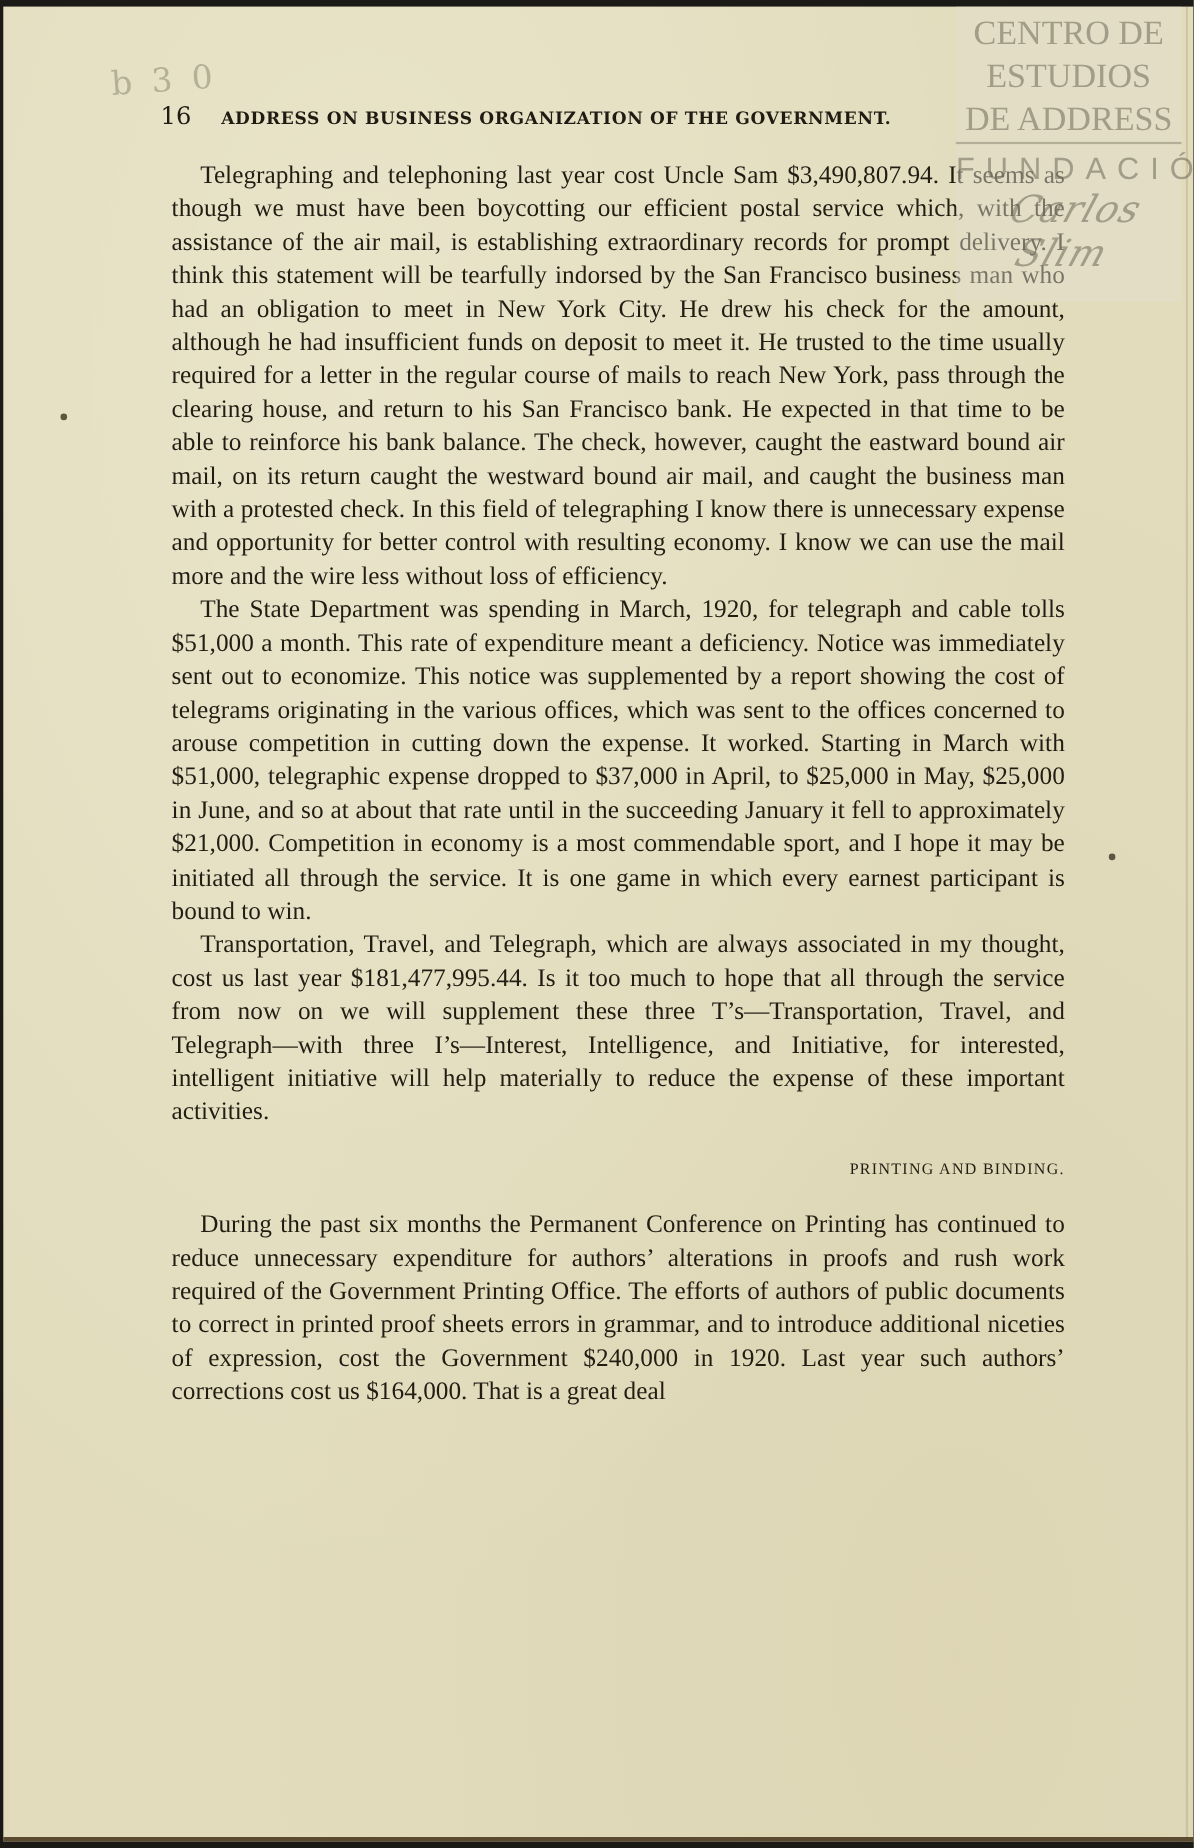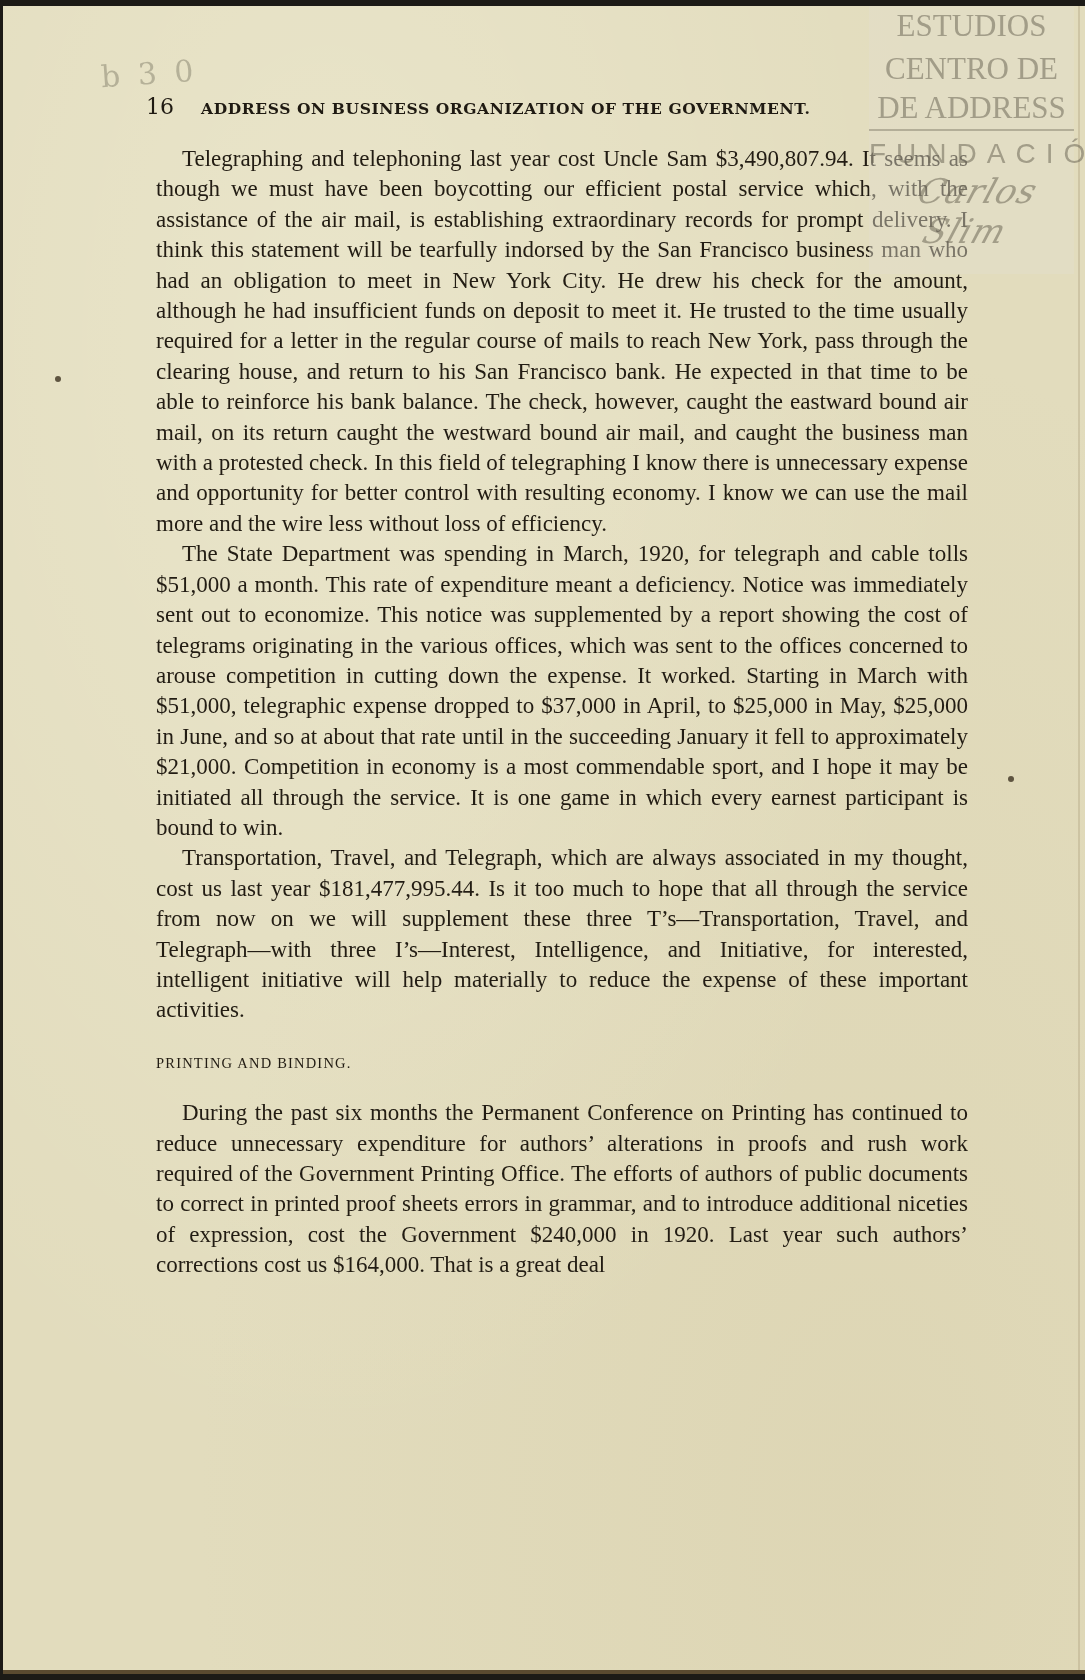--- a/index.html
+++ b/index.html
@@ -78,21 +78,21 @@
       font-size: 23px;
       line-height: 30.4px;
       color: #221c13;
       text-align: justify;
     }
     .text-block p {
       margin: 0;
       text-indent: 26px;
     }
     .section-heading {
-      text-align: left;
+      text-align: right;
       text-indent: 0 !important;
       font-size: 14.5px;
       letter-spacing: 1.2px;
       margin: 22px 0 20px 0 !important;
       font-family: "Liberation Serif", serif;
     }
     .watermark {
       position: absolute;
       left: 866px;
       top: 0;
@@ -155,20 +155,20 @@
     <p>The State Department was spending in March, 1920, for telegraph and cable tolls $51,000 a month. This rate of expenditure meant a deficiency. Notice was immediately sent out to economize. This notice was supplemented by a report showing the cost of telegrams originating in the various offices, which was sent to the offices concerned to arouse competition in cutting down the expense. It worked. Starting in March with $51,000, telegraphic expense dropped to $37,000 in April, to $25,000 in May, $25,000 in June, and so at about that rate until in the succeeding January it fell to approximately $21,000. Competition in economy is a most commendable sport, and I hope it may be initiated all through the service. It is one game in which every earnest participant is bound to win.</p>
     <p>Transportation, Travel, and Telegraph, which are always associated in my thought, cost us last year $181,477,995.44. Is it too much to hope that all through the service from now on we will supplement these three T’s—Transportation, Travel, and Telegraph—with three I’s—Interest, Intelligence, and Initiative, for interested, intelligent initiative will help materially to reduce the expense of these important activities.</p>
     <p class="section-heading">PRINTING AND BINDING.</p>
     <p>During the past six months the Permanent Conference on Printing has continued to reduce unnecessary expenditure for authors’ alterations in proofs and rush work required of the Government Printing Office. The efforts of authors of public documents to correct in printed proof sheets errors in grammar, and to introduce additional niceties of expression, cost the Government $240,000 in 1920. Last year such authors’ corrections cost us $164,000. That is a great deal</p>
   </div>
 
   <div class="speck" style="left:52px; top:370px;"></div>
   <div class="speck" style="left:1005px; top:770px;"></div>
 
   <div class="watermark">
+    <div class="wm-line wm-first">CENTRO DE</div>
     <div class="wm-line">ESTUDIOS</div>
-    <div class="wm-line wm-first">CENTRO DE</div>
     <div class="wm-line">DE ADDRESS</div>
     <div class="wm-divider"></div>
     <div class="wm-foundation">FUNDACIÓN</div>
     <div class="wm-signature">Carlos Slim</div>
   </div>
 </div>
 
 </body></html>

